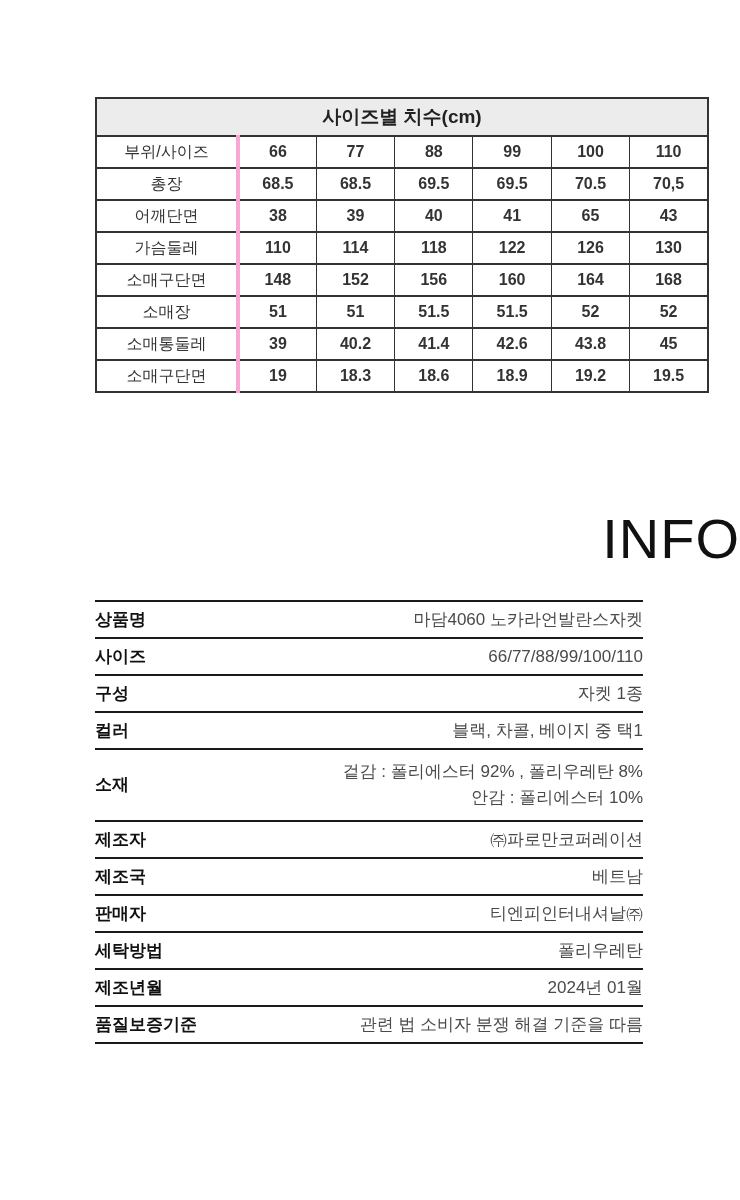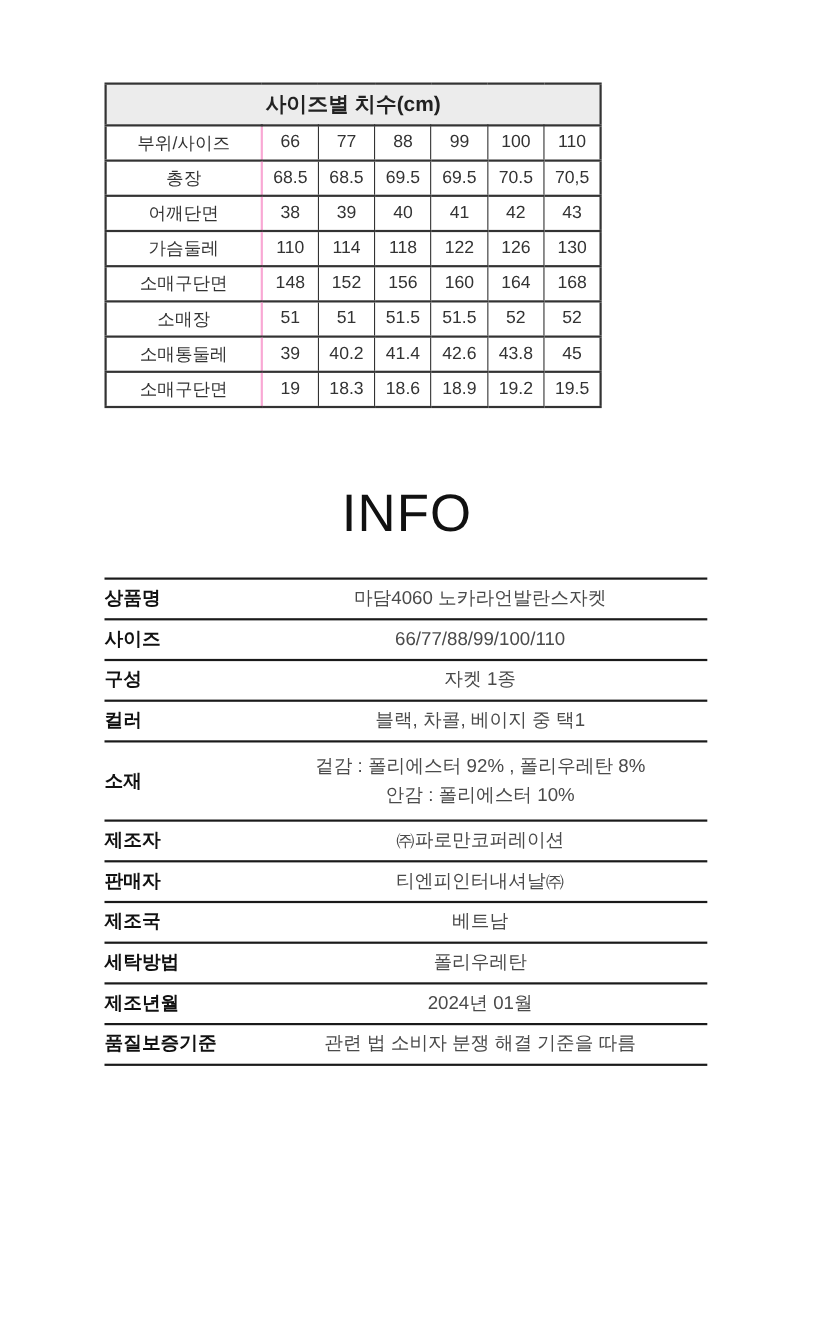--- a/index.html
+++ b/index.html
@@ -6,62 +6,62 @@
   body{
     width:740px;height:1200px;background:#ffffff;overflow:hidden;
     font-family:"Liberation Sans","DejaVu Sans",sans-serif;
     -webkit-font-smoothing:antialiased;
   }
   .page{position:relative;width:740px;height:1200px;}
 
   
   .size-table{
     border-collapse:collapse;table-layout:fixed;
-    width:452px;margin:75px 0 0 95px;
+    width:614px;margin:97px 0 0 95px;
     border:2px solid #333333;
   }
   .size-table th,.size-table td{
     border:1px solid #333333;
     border-top:2px solid #333333;
     border-bottom:2px solid #333333;
     text-align:center;vertical-align:middle;
-    font-size:16px;font-weight:400;color:#333333;
+    font-size:16px;font-weight:700;color:#333333;
     height:30px;padding:0;
   }
   .size-table .title-cell{
     background:#ececec;height:36px;
     font-size:19px;font-weight:700;color:#222222;
   }
   .size-table .corner,
-  .size-table tbody th{border-right:2px solid #f9a8d4;font-weight:400;}
+  .size-table tbody th{border-right:4px solid #f9a8d4;font-weight:400;}
 
   
   .info-heading{
-    margin:68px 0 0 0;text-align:center;
-    font-size:48px;font-weight:400;color:#111111;
+    margin:112px 0 0 0;text-align:right;
+    font-size:56px;font-weight:400;color:#111111;
     letter-spacing:1px;line-height:1.2;
   }
   .info-table{
     width:548px;margin:28px 0 0 95px;
     border-top:2px solid #1a1a1a;
   }
   .info-row{
     display:flex;align-items:center;
     border-bottom:2px solid #1a1a1a;
     padding:4px 0;min-height:27px;
   }
   .info-row-tall{padding:9px 0;}
   .info-label{
     width:135px;flex:0 0 135px;text-align:left;
     font-size:17px;font-weight:700;color:#111111;line-height:26px;
   }
   .info-value{
     flex:1;margin-left:0;
     font-size:17px;font-weight:400;color:#4a4a4a;
-    line-height:26px;white-space:pre-line;text-align:center;
+    line-height:26px;white-space:pre-line;text-align:right;
   }
 </style>
 </head>
 <body>
 
 <div class="page">
 
   <table class="size-table">
     <colgroup>
       <col style="width:142px">
@@ -95,21 +95,21 @@
           <td>69.5</td>
           <td>70.5</td>
           <td>70,5</td>
         </tr>
         <tr>
           <th>어깨단면</th>
           <td>38</td>
           <td>39</td>
           <td>40</td>
           <td>41</td>
-          <td>42</td>
+          <td>65</td>
           <td>43</td>
         </tr>
         <tr>
           <th>가슴둘레</th>
           <td>110</td>
           <td>114</td>
           <td>118</td>
           <td>122</td>
           <td>126</td>
           <td>130</td>
@@ -175,28 +175,28 @@
       <div class="info-row info-row-tall">
         <div class="info-label">소재</div>
         <div class="info-value">겉감 : 폴리에스터 92% , 폴리우레탄 8%
 안감 : 폴리에스터 10%</div>
       </div>
       <div class="info-row">
         <div class="info-label">제조자</div>
         <div class="info-value">㈜파로만코퍼레이션</div>
       </div>
       <div class="info-row">
+        <div class="info-label">제조국</div>
+        <div class="info-value">베트남</div>
+      </div>
+      <div class="info-row">
         <div class="info-label">판매자</div>
         <div class="info-value">티엔피인터내셔날㈜</div>
       </div>
       <div class="info-row">
-        <div class="info-label">제조국</div>
-        <div class="info-value">베트남</div>
-      </div>
-      <div class="info-row">
         <div class="info-label">세탁방법</div>
         <div class="info-value">폴리우레탄</div>
       </div>
       <div class="info-row">
         <div class="info-label">제조년월</div>
         <div class="info-value">2024년 01월</div>
       </div>
       <div class="info-row">
         <div class="info-label">품질보증기준</div>
         <div class="info-value">관련 법 소비자 분쟁 해결 기준을 따름</div>

